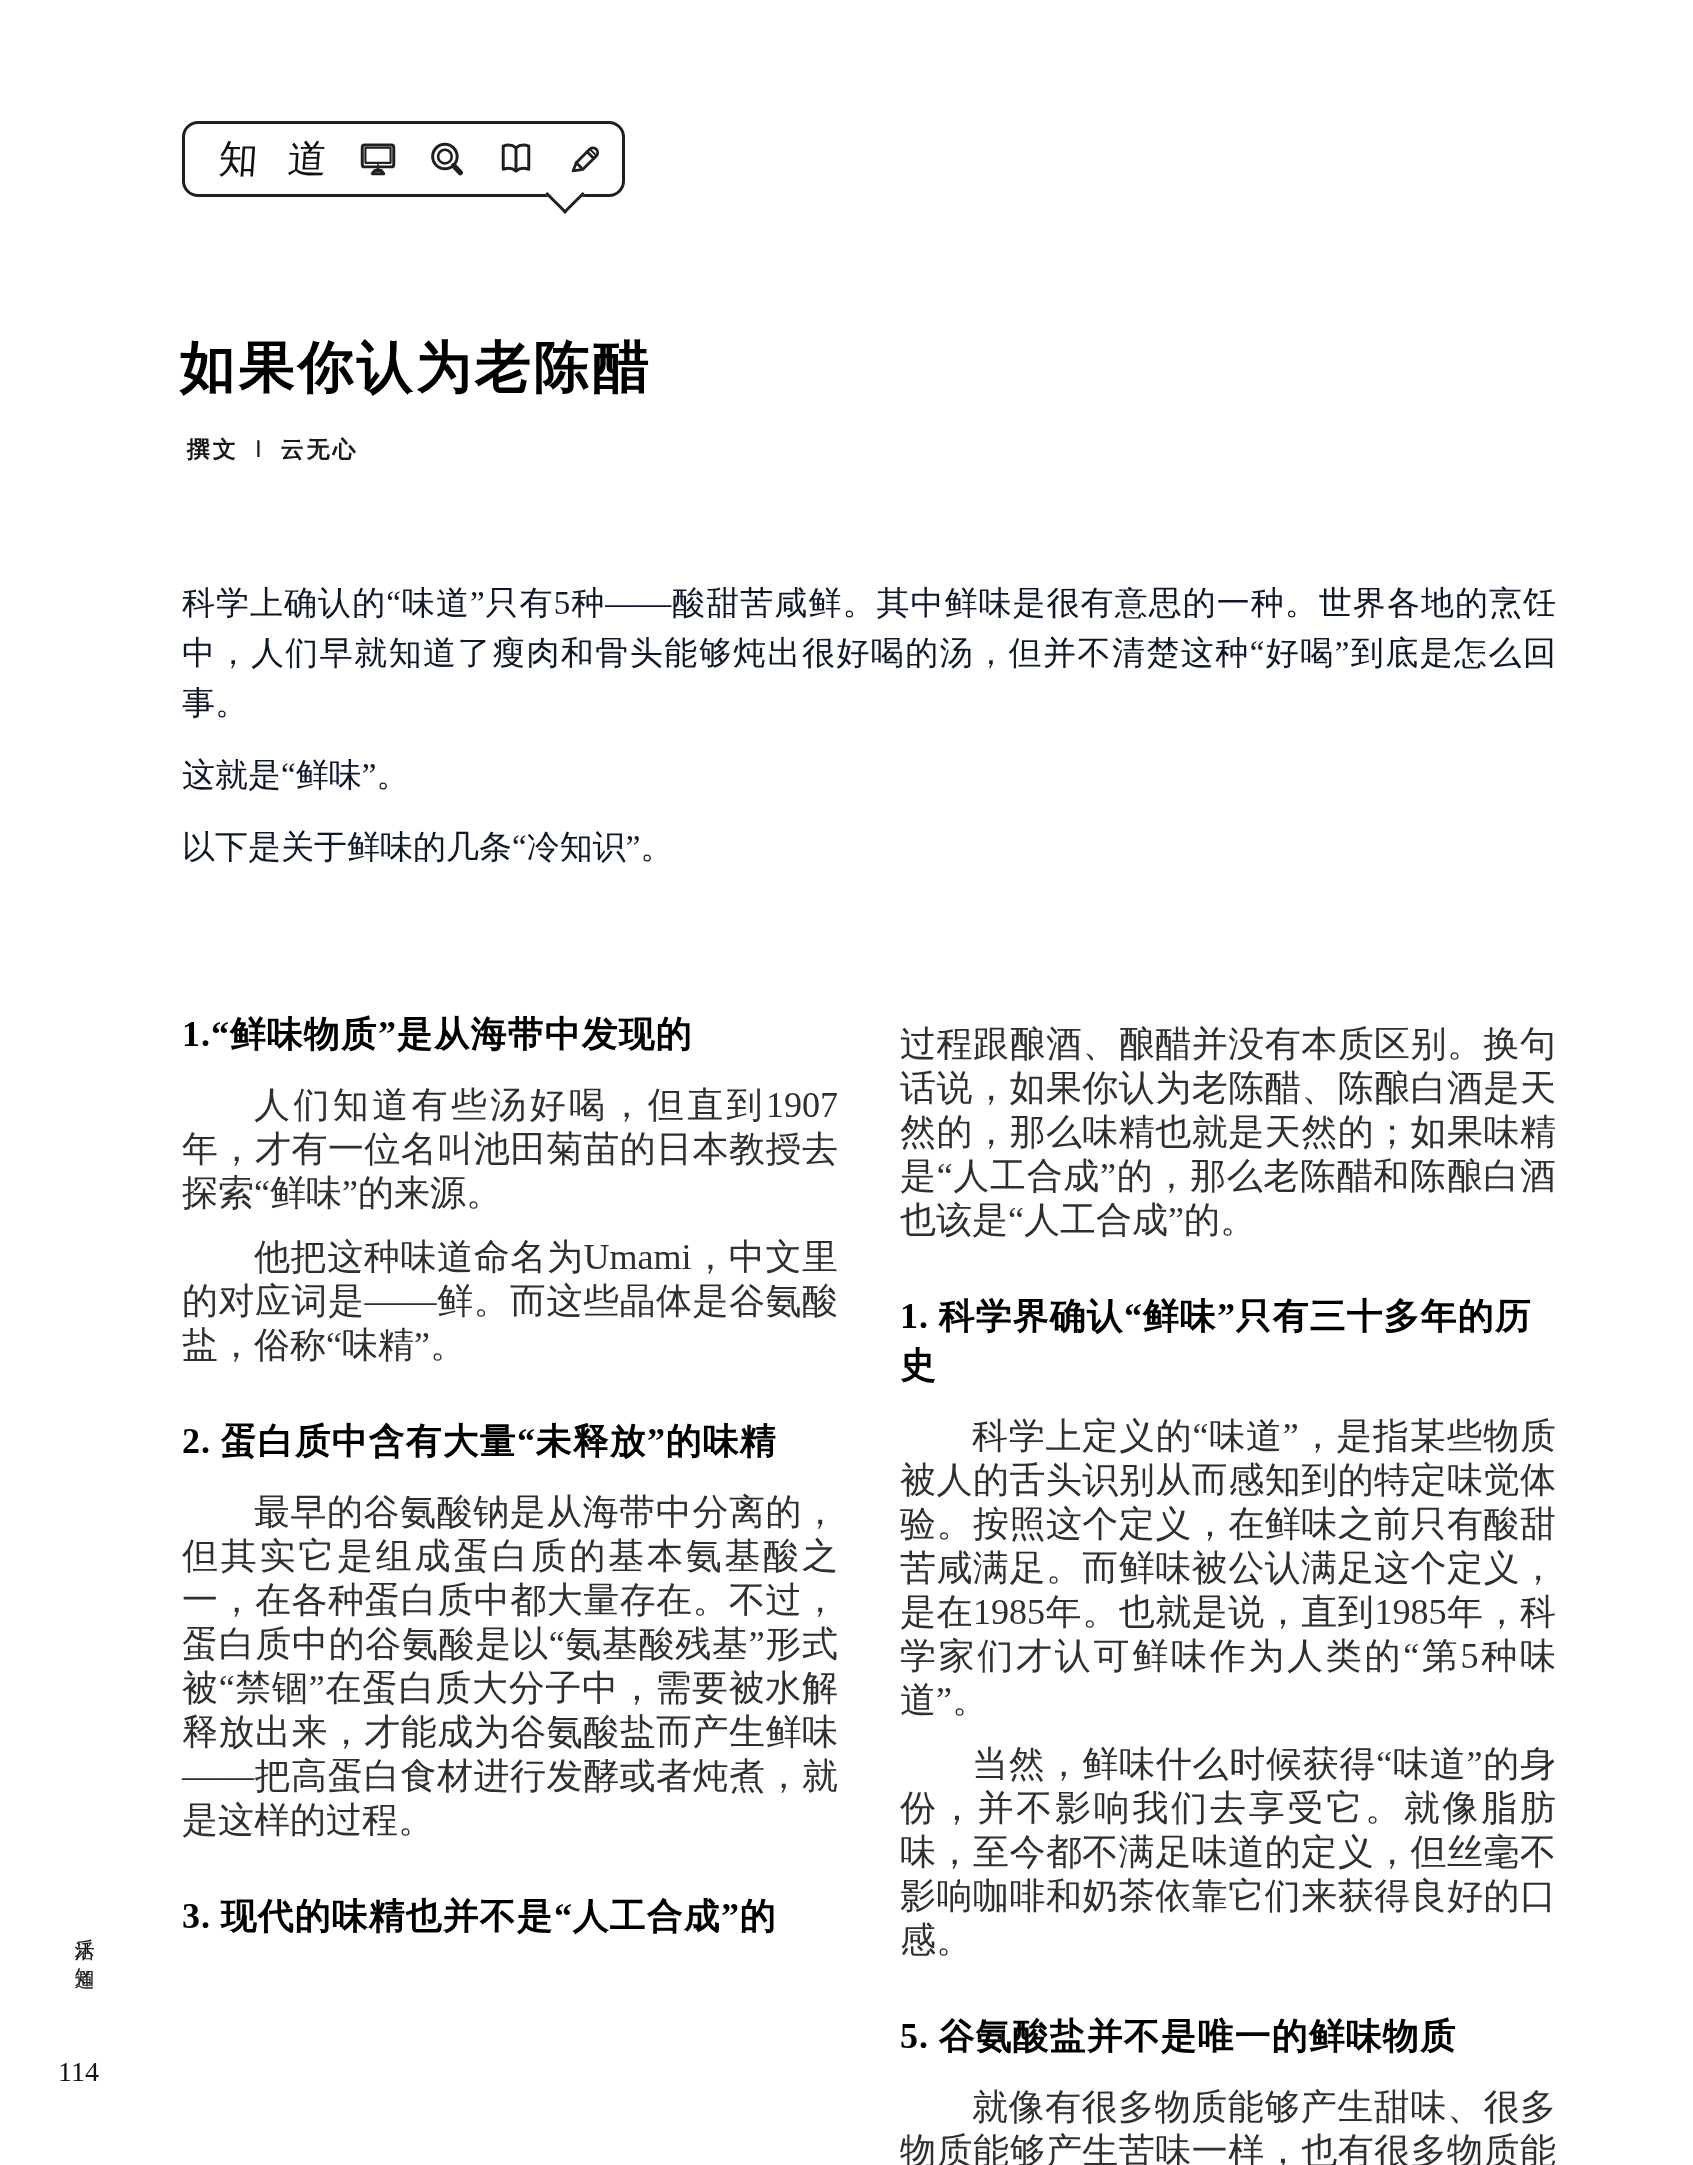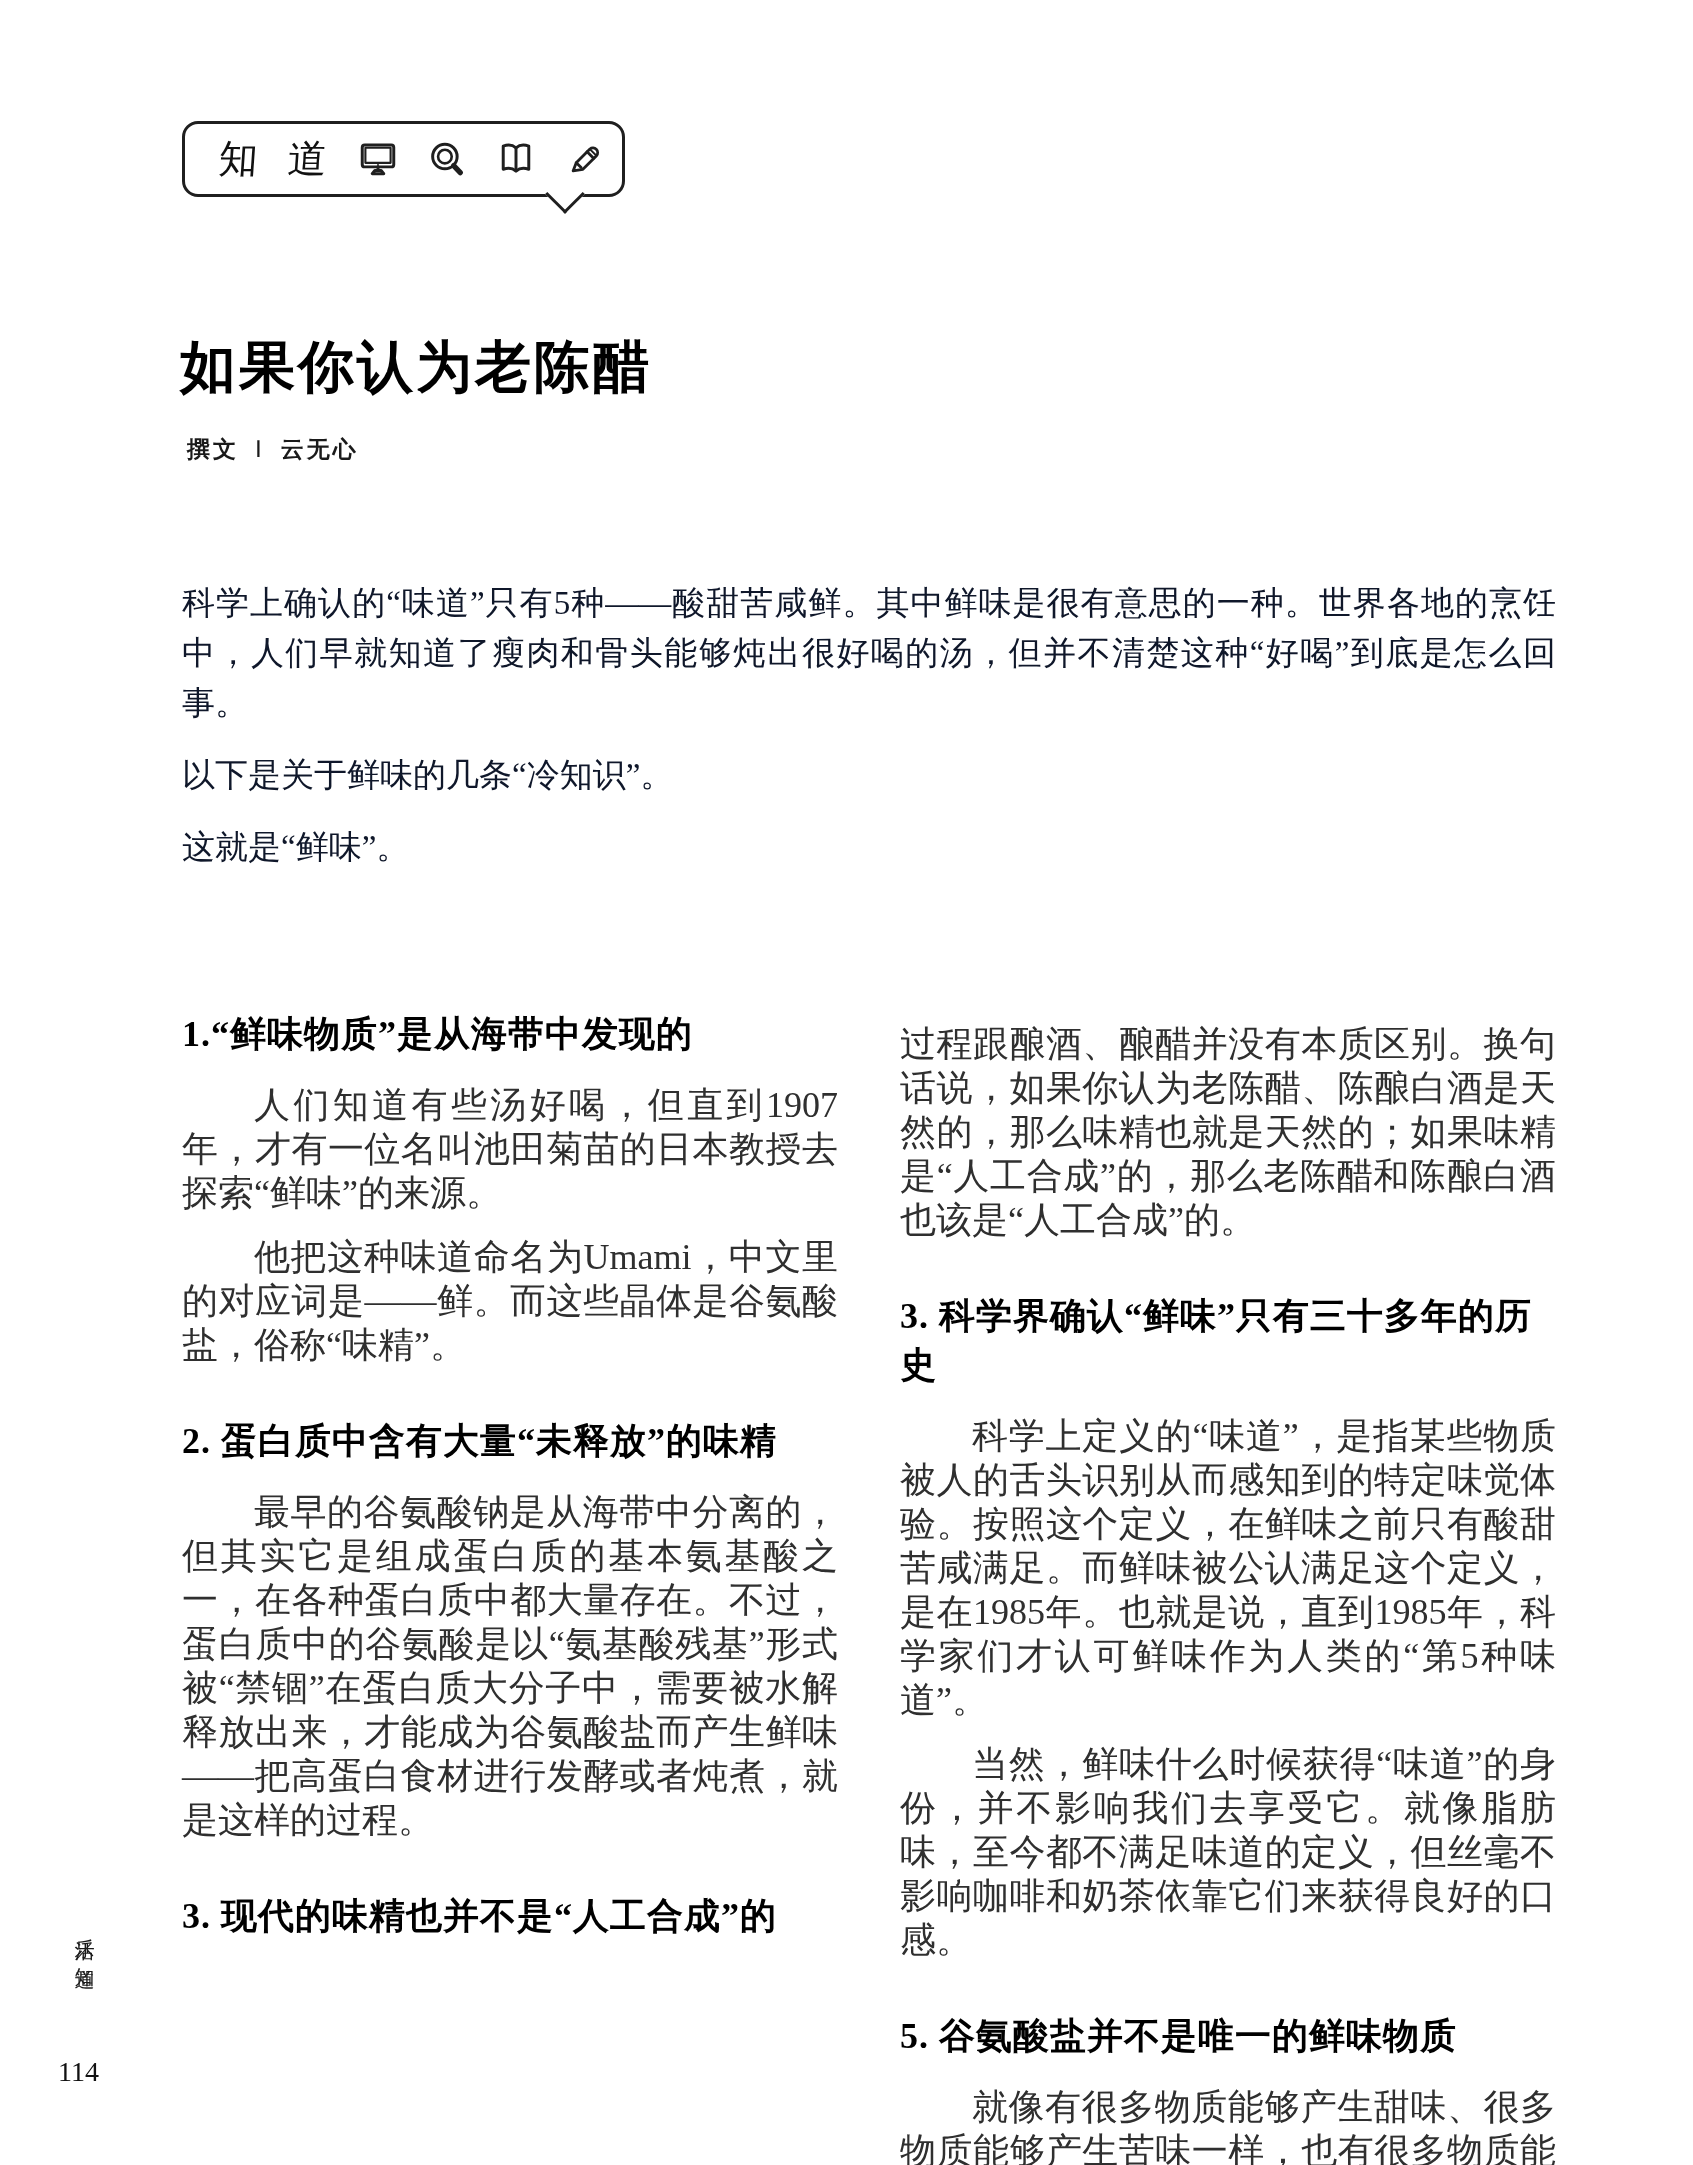--- a/index.html
+++ b/index.html
@@ -138,37 +138,37 @@
 
   <h1 class="title">如果你认为老陈醋</h1>
   <div class="byline">
     <span>撰文</span>
     <span class="sep">Ⅰ</span>
     <span>云无心</span>
   </div>
 
   <div class="intro">
     <p>科学上确认的“味道”只有5种——酸甜苦咸鲜。其中鲜味是很有意思的一种。世界各地的烹饪中，人们早就知道了瘦肉和骨头能够炖出很好喝的汤，但并不清楚这种“好喝”到底是怎么回事。</p>
+    <p>这就是“鲜味”。</p>
     <p>以下是关于鲜味的几条“冷知识”。</p>
-    <p>这就是“鲜味”。</p>
   </div>
 
   <div class="columns">
     <div class="col">
       <h2>1.“鲜味物质”是从海带中发现的</h2>
       <p class="indent">人们知道有些汤好喝，但直到1907年，才有一位名叫池田菊苗的日本教授去探索“鲜味”的来源。</p>
       <p class="indent">他把这种味道命名为Umami，中文里的对应词是——鲜。而这些晶体是谷氨酸盐，俗称“味精”。</p>
       <h2>2. 蛋白质中含有大量“未释放”的味精</h2>
       <p class="indent">最早的谷氨酸钠是从海带中分离的，但其实它是组成蛋白质的基本氨基酸之一，在各种蛋白质中都大量存在。不过，蛋白质中的谷氨酸是以“氨基酸残基”形式被“禁锢”在蛋白质大分子中，需要被水解释放出来，才能成为谷氨酸盐而产生鲜味——把高蛋白食材进行发酵或者炖煮，就是这样的过程。</p>
       <h2>3. 现代的味精也并不是“人工合成”的</h2>
 
     </div>
     <div class="col">
       <p class="noindent">过程跟酿酒、酿醋并没有本质区别。换句话说，如果你认为老陈醋、陈酿白酒是天然的，那么味精也就是天然的；如果味精是“人工合成”的，那么老陈醋和陈酿白酒也该是“人工合成”的。</p>
-      <h2>3. 科学界确认“鲜味”只有三十多年的历史</h2>
+      <h2>1. 科学界确认“鲜味”只有三十多年的历史</h2>
       <p class="indent">科学上定义的“味道”，是指某些物质被人的舌头识别从而感知到的特定味觉体验。按照这个定义，在鲜味之前只有酸甜苦咸满足。而鲜味被公认满足这个定义，是在1985年。也就是说，直到1985年，科学家们才认可鲜味作为人类的“第5种味道”。</p>
       <p class="indent">当然，鲜味什么时候获得“味道”的身份，并不影响我们去享受它。就像脂肪味，至今都不满足味道的定义，但丝毫不影响咖啡和奶茶依靠它们来获得良好的口感。</p>
       <h2>5. 谷氨酸盐并不是唯一的鲜味物质</h2>
       <p class="indent">就像有很多物质能够产生甜味、很多物质能够产生苦味一样，也有很多物质能够产生“鲜味”。</p>
       <p class="indent">在食品中，谷氨酸通常以谷氨酸盐的形式存在，比如谷氨酸钠、谷氨酸钾。除了谷氨酸盐，丙氨酸和天冬氨酸等氨基酸也能产生鲜味。比如新鲜的竹笋中，就经常有很多天冬氨酸。</p>
     </div>
   </div>
 
   <div class="edge-label">乐活／知道</div>
   <div class="page-number">114</div>

